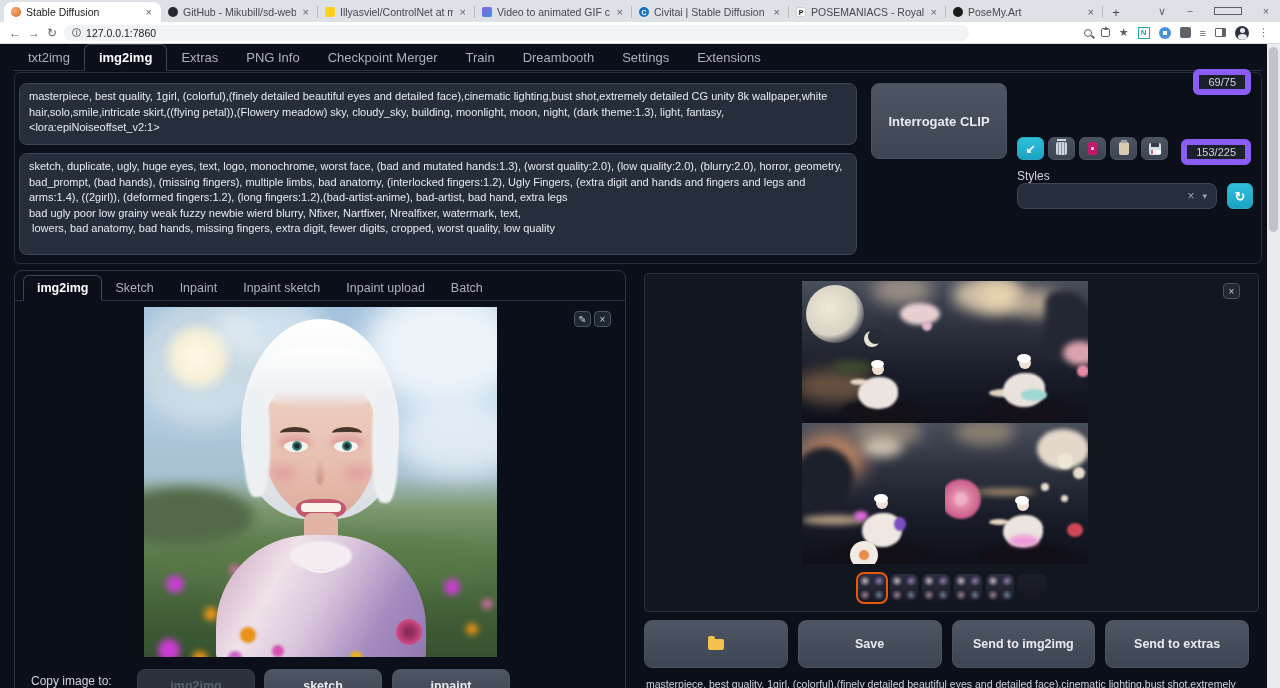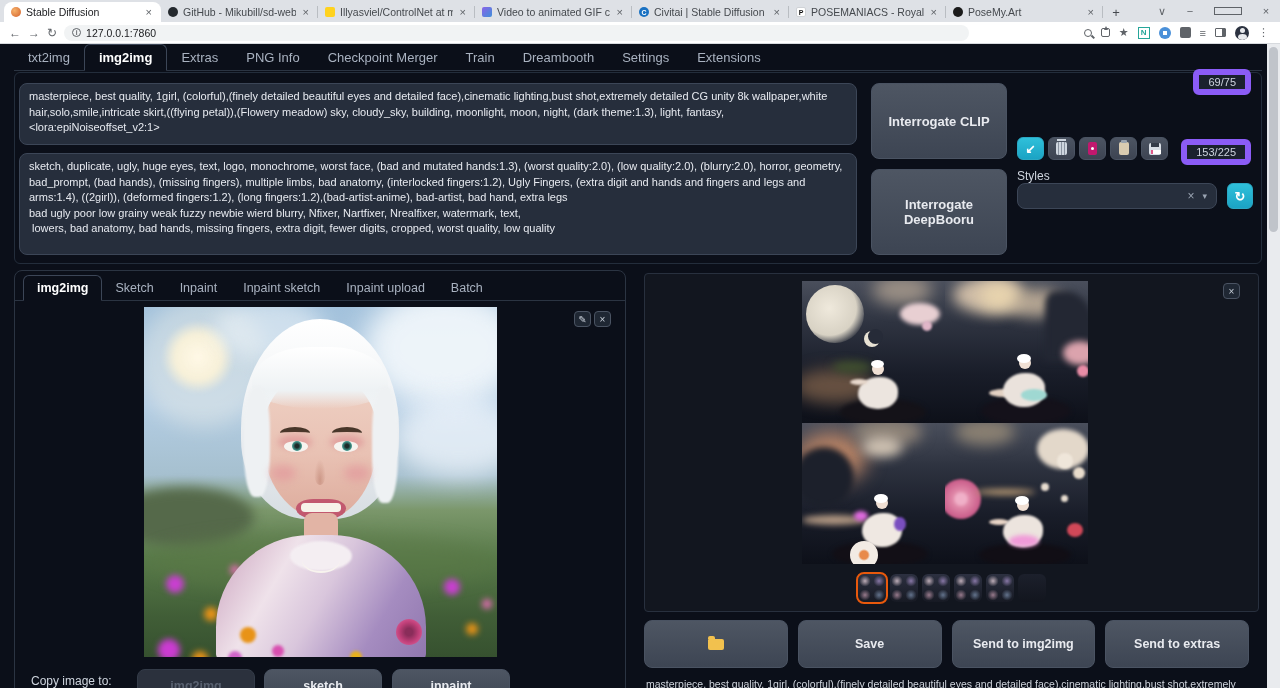--- a/index.html
+++ b/index.html
@@ -253,21 +253,20 @@
     </div>
     <div class="counter cnt-pos">69/75</div>
     <div class="pbox box-neg">
       <textarea style="">sketch, duplicate, ugly, huge eyes, text, logo, monochrome, worst face, (bad and mutated hands:1.3), (worst quality:2.0), (low quality:2.0), (blurry:2.0), horror, geometry, bad_prompt, (bad hands), (missing fingers), multiple limbs, bad anatomy, (interlocked fingers:1.2), Ugly Fingers, (extra digit and hands and fingers and legs and arms:1.4), ((2girl)), (deformed fingers:1.2), (long fingers:1.2),(bad-artist-anime), bad-artist, bad hand, extra legs
 bad ugly poor low grainy weak fuzzy newbie wierd blurry, Nfixer, Nartfixer, Nrealfixer, watermark, text,
  lowers, bad anatomy, bad hands, missing fingers, extra digit, fewer digits, cropped, worst quality, low quality</textarea>
     </div>
     <div class="counter cnt-neg">153/225</div>
 
     <div class="btn-gray interr-clip">Interrogate CLIP</div>
-    <div class="btn-gray interr-deep">Interrogate DeepBooru</div>
 
     <div class="minirow">
       <div class="mini-btn cyan">
           <span>↙</span>
         </div>
       <div class="mini-btn">
           <span class="icon-trash"></span>
         </div>
       <div class="mini-btn">
           <span class="icon-card"></span>

